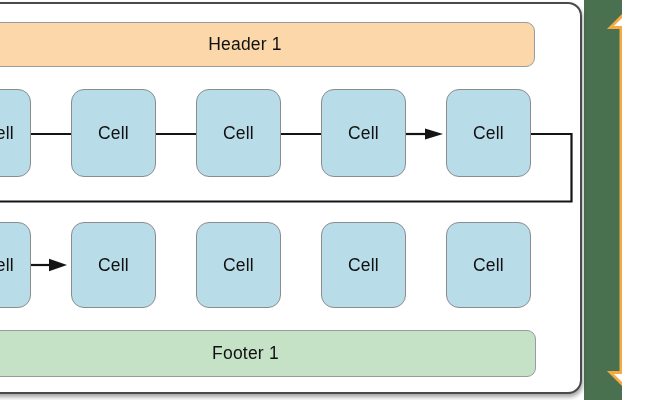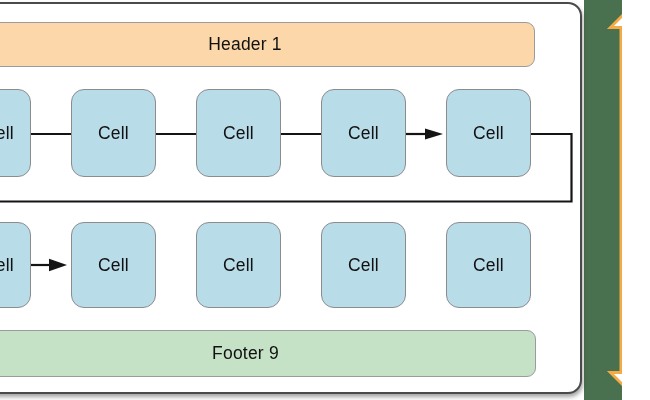--- a/index.html
+++ b/index.html
@@ -97,21 +97,21 @@
     <span class="lbl">Cell</span>
   </div>
   <div class="cell row2" style="left:321px">
     <span class="lbl">Cell</span>
   </div>
   <div class="cell row2" style="left:446px">
     <span class="lbl">Cell</span>
   </div>
 
   <div class="suppl footer">
-    <span class="lbl">Footer 9</span>
+    <span class="lbl">Footer 1</span>
   </div>
 
   <svg class="scroll-arrow" viewBox="0 0 66 400" xmlns="http://www.w3.org/2000/svg">
     <path d="M51 8 L67 24 L61.5 24 L61.5 376 L67 376 L51 392 L35 376 L40.5 376 L40.5 24 L35 24 Z" fill="#F6AA44" stroke="#F6AA44" stroke-width="10" stroke-linejoin="miter"></path>
     <path d="M51 8 L67 24 L61.5 24 L61.5 376 L67 376 L51 392 L35 376 L40.5 376 L40.5 24 L35 24 Z" fill="#F6AA44" stroke="#FFFFFF" stroke-width="4.2" stroke-linejoin="miter"></path>
   </svg>
 
 </div>
 
 </body></html>

